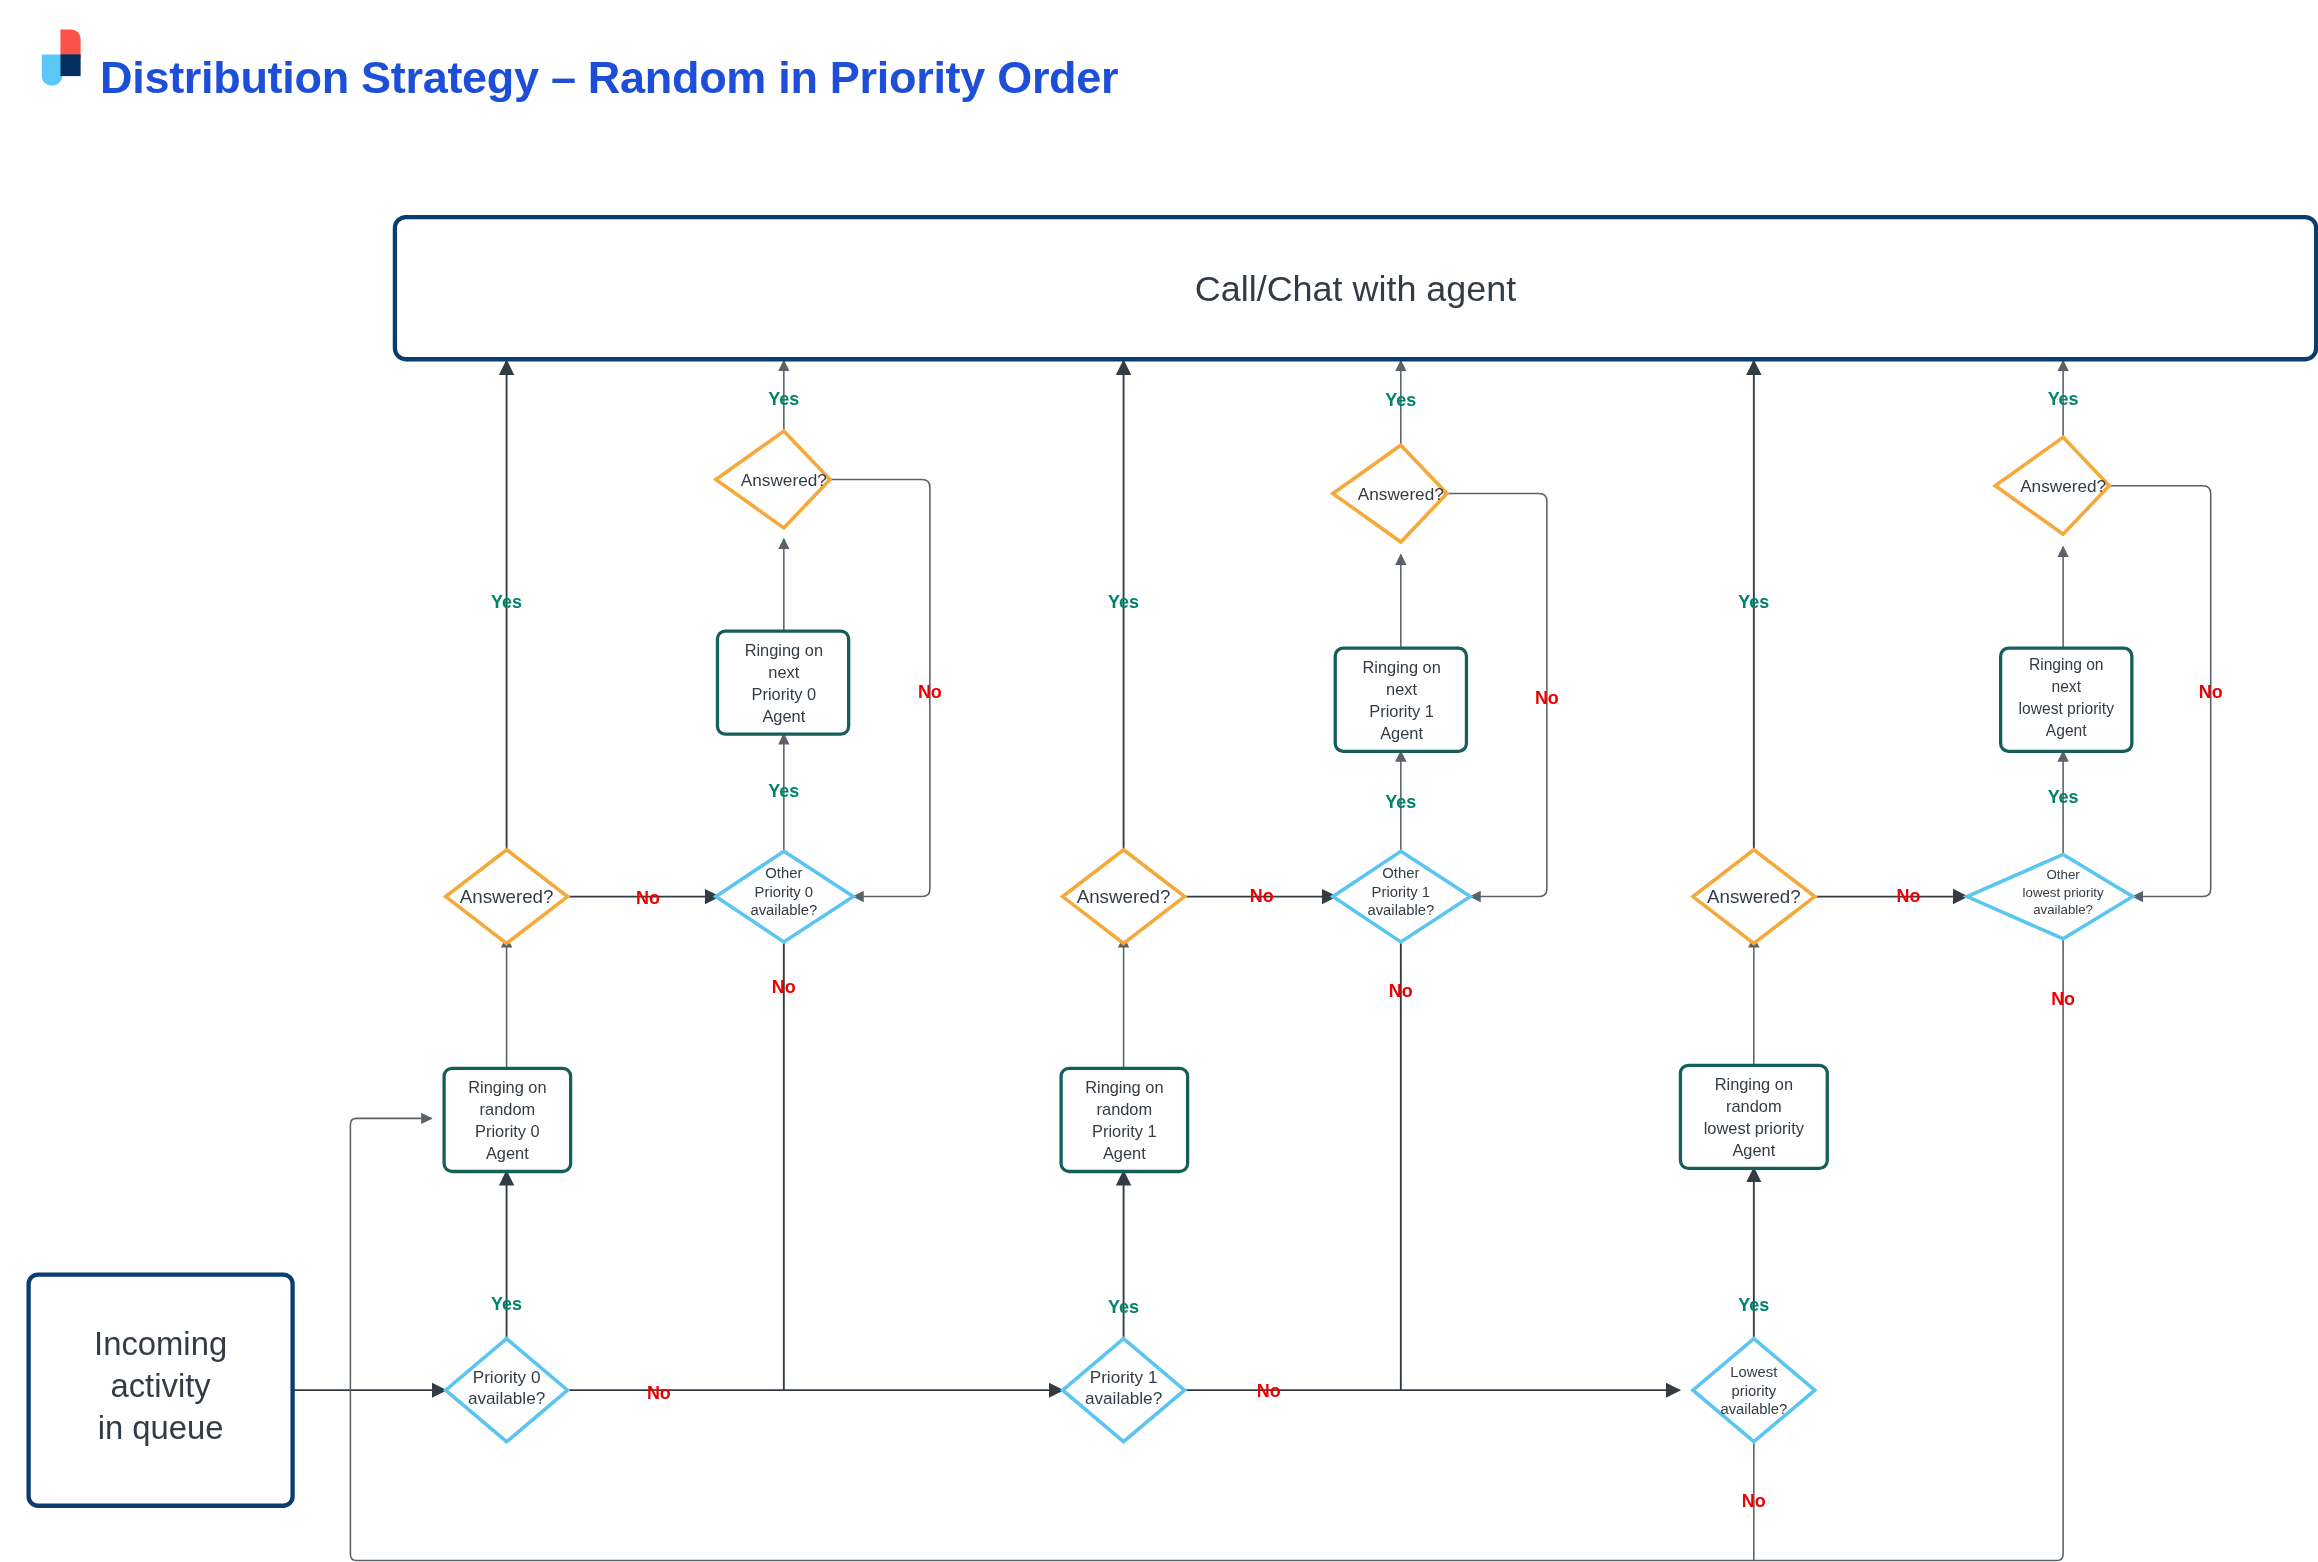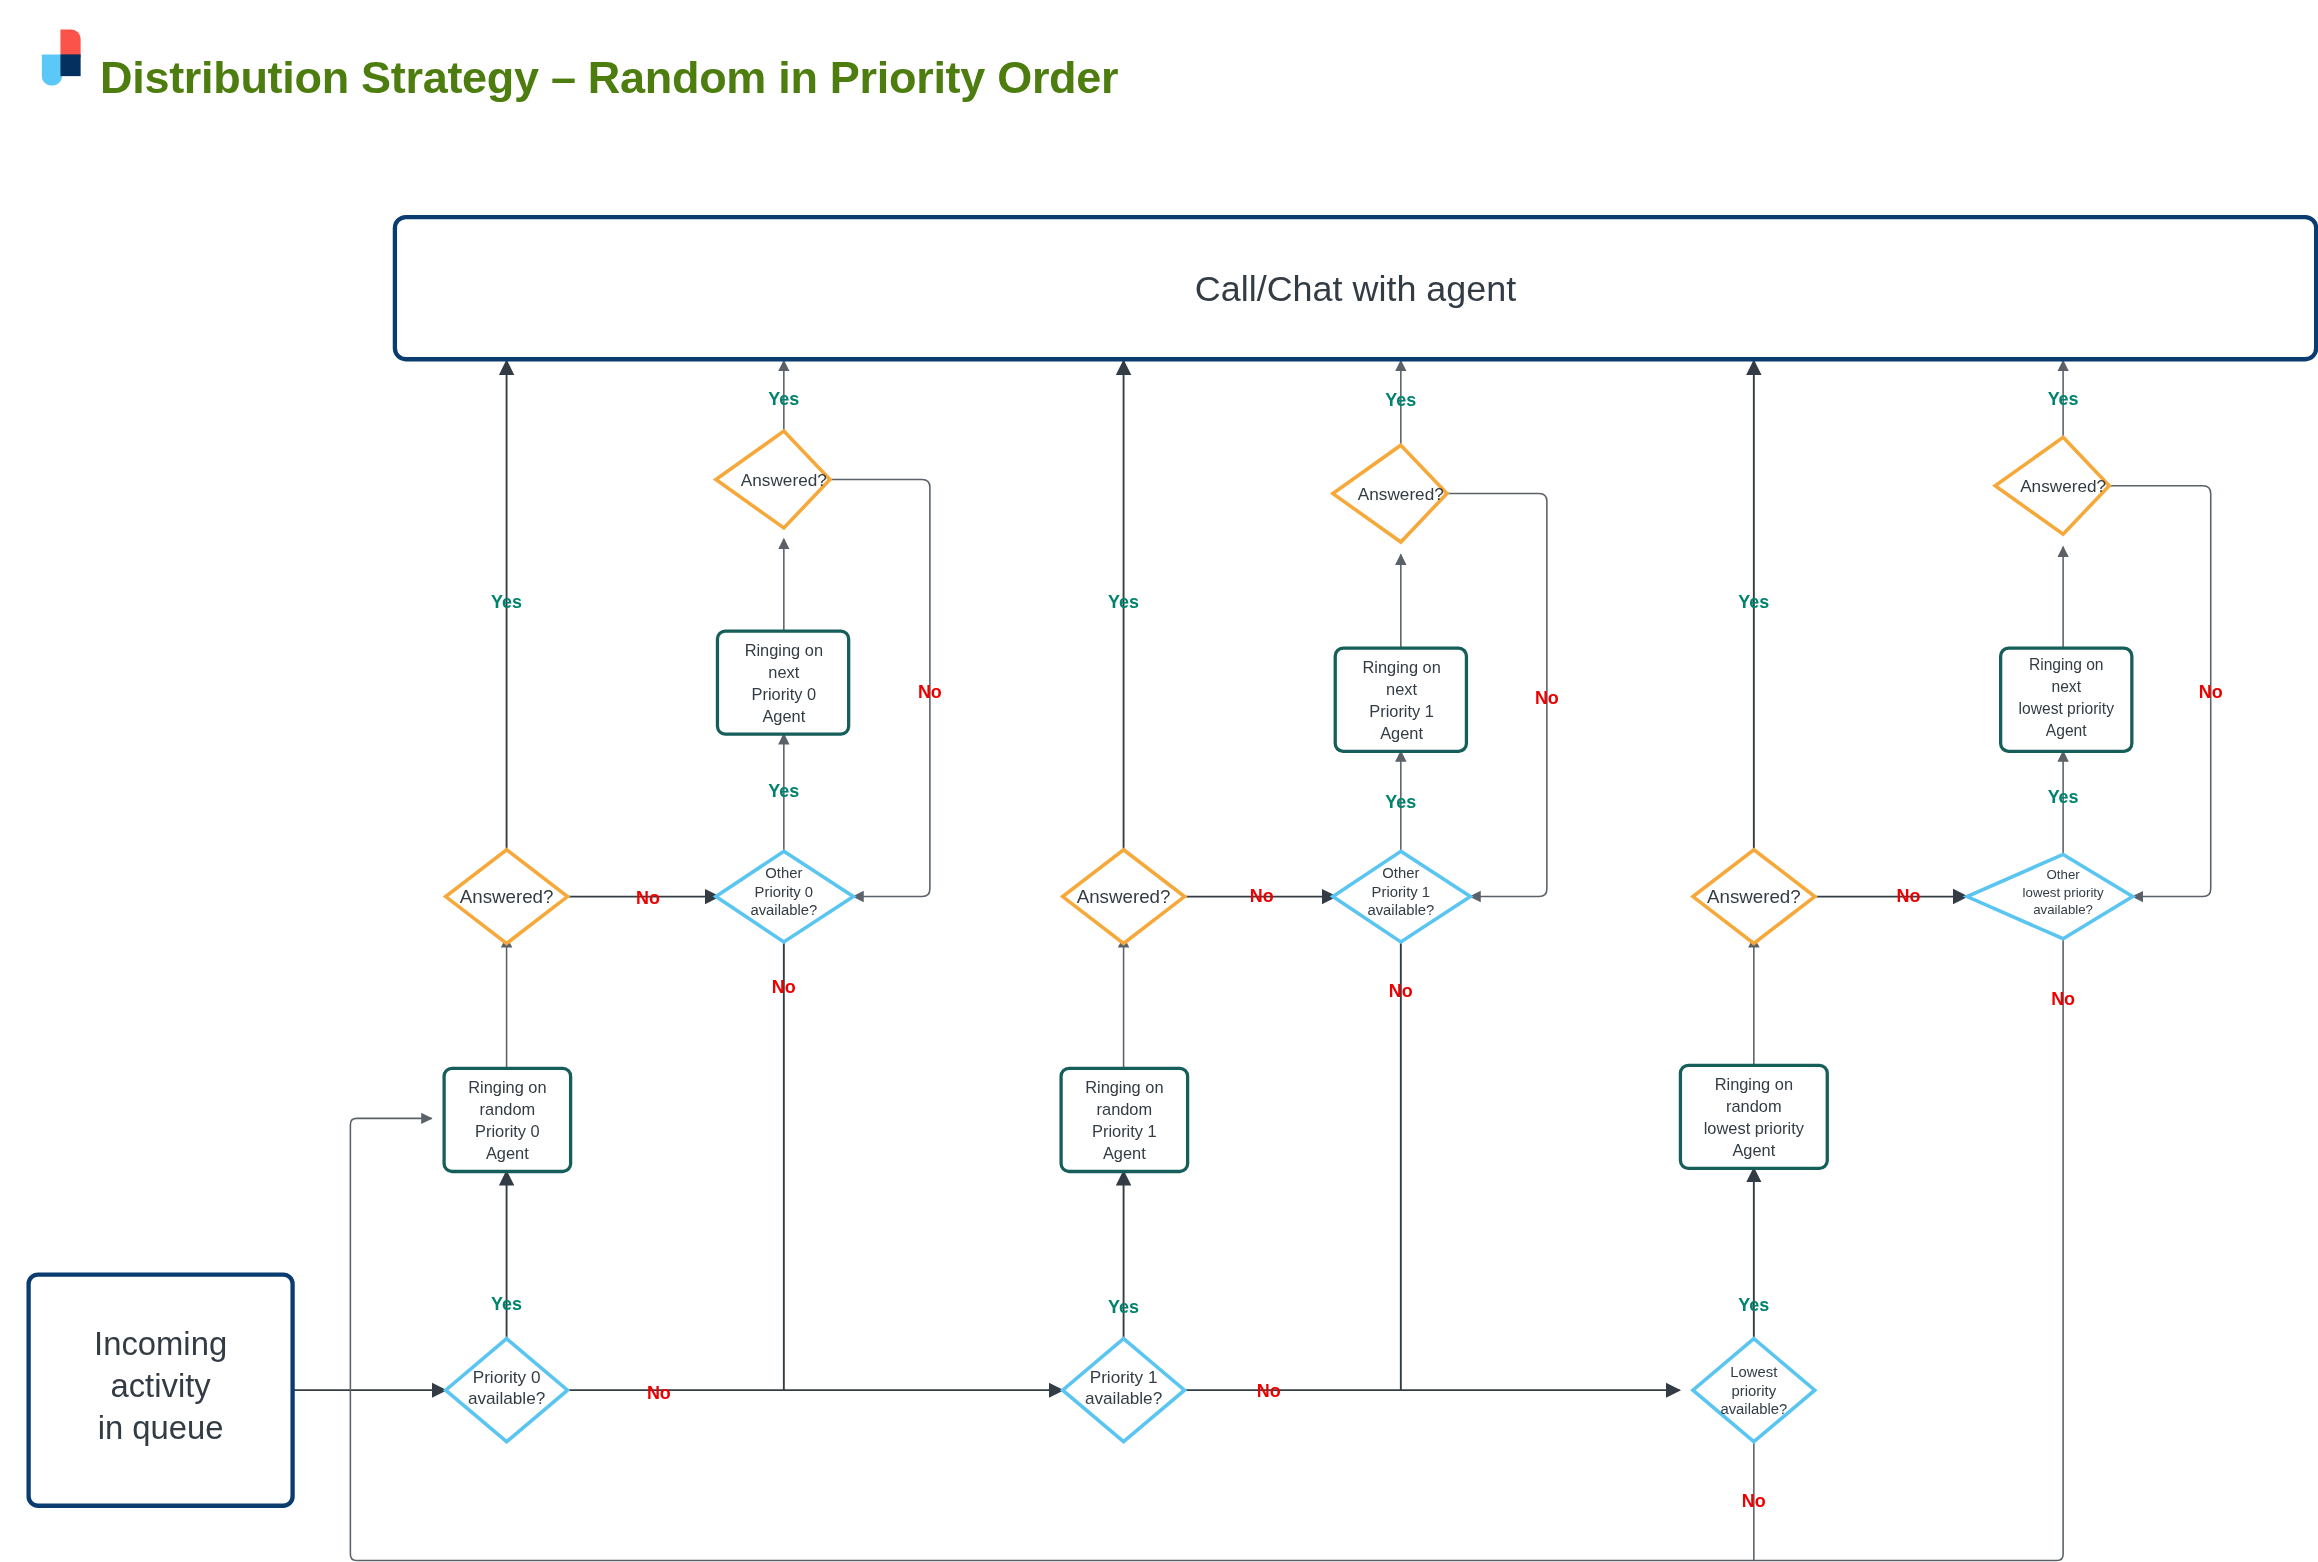--- a/index.html
+++ b/index.html
@@ -33,21 +33,21 @@
     top: 28px;
     width: 56px;
     height: 59px;
   }
   #title {
     position: absolute;
     left: 100px;
     top: 52px;
     font-size: 45px;
     font-weight: bold;
-    color: #4d7c0f;
+    color: #1d4ed8;
     letter-spacing: -0.3px;
     white-space: nowrap;
   }
   
   #diagram {
     position: absolute;
     left: 0; top: 0;
     width: 2319px;
     height: 1562px;
   }

